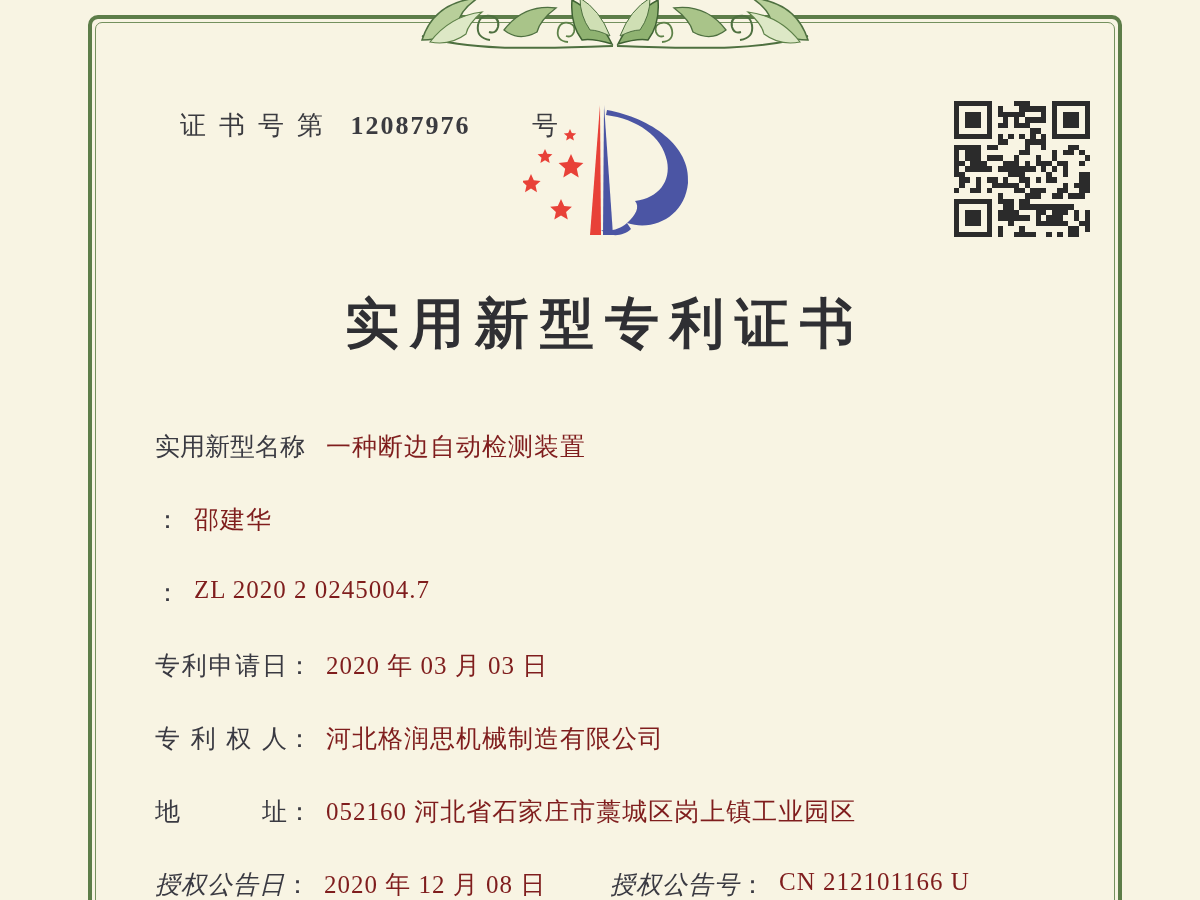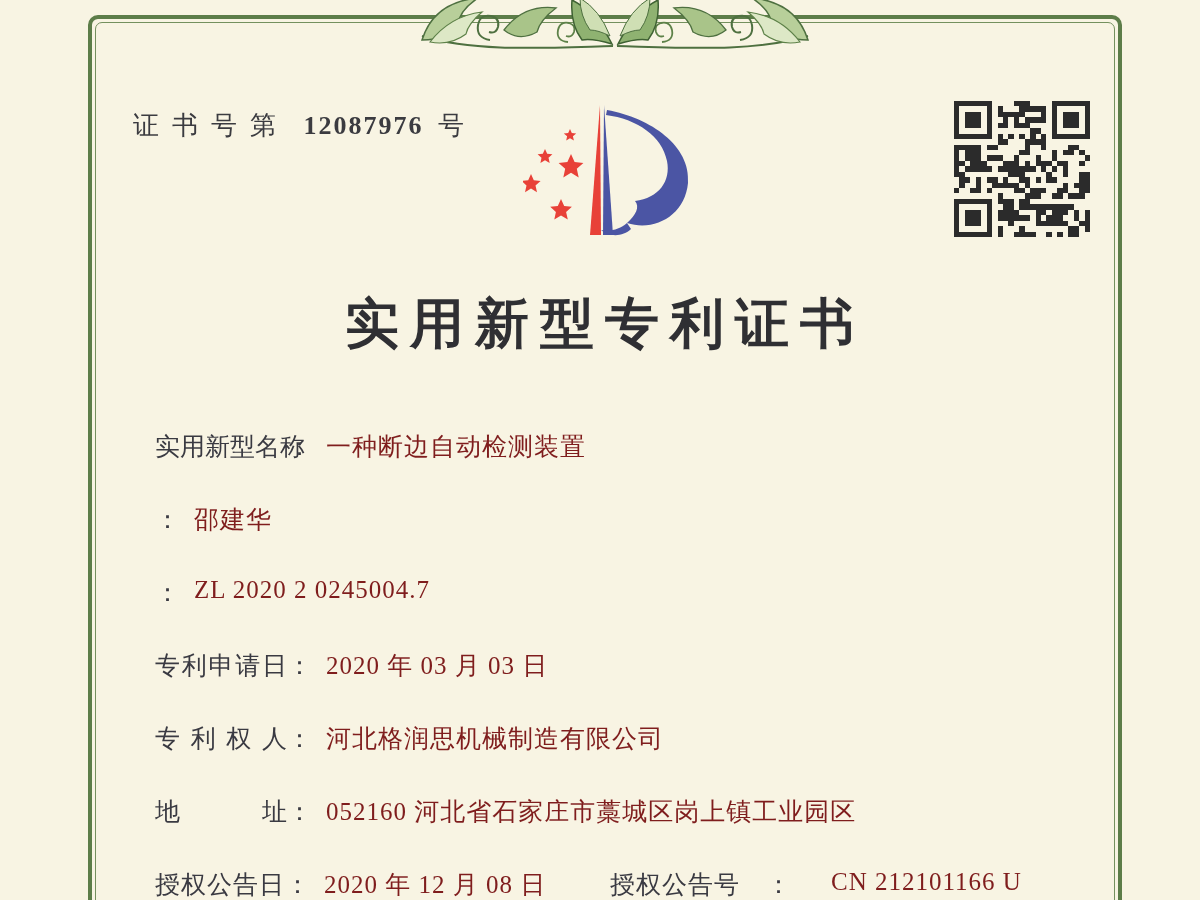--- a/index.html
+++ b/index.html
@@ -21,46 +21,46 @@
   }
   
   .ornament{
     position:absolute;left:420px;top:-4px;width:390px;height:64px;
   }
   
   .cert-no{
     position:absolute;left:133px;top:108px;
     font-size:26px;color:#3b3b40;white-space:nowrap;
   }
-  .cert-no .lbl{letter-spacing:13px;}
+  .cert-no .lbl{letter-spacing:13px;margin-left:47px;}
   .cert-no .num{letter-spacing:2px;padding:0 8px;font-weight:bold;}
   
   .logo{position:absolute;left:523px;top:98px;width:178px;height:155px;}
   
   .qr{position:absolute;left:953px;top:101px;width:138px;height:136px;}
   
   .title{
     position:absolute;left:88px;top:288px;width:1034px;
     text-align:center;font-size:54px;font-weight:bold;
     letter-spacing:11px;color:#2f2f33;white-space:nowrap;
   }
   
   .fields{position:absolute;left:155px;top:430px;width:960px;font-size:25px;}
   .row{height:73px;display:flex;align-items:flex-start;white-space:nowrap;}
   .row.last{height:auto;}
   .f-label{
     display:inline-block;width:132px;
     text-align:justify;text-align-last:justify;
     color:#3a3a42;
   }
-  .f-label.natural{width:auto;text-align:right;text-align-last:auto;letter-spacing:1px;}
+  .f-label.natural{width:auto;text-align:right;text-align-last:auto;letter-spacing:1px;font-style:italic;}
   .f-colon{margin-right:14px;color:#3a3a42;}
   .f-value{color:#7f1d1d;letter-spacing:1px;}
   .grant-left{width:455px;display:flex;}
-  .grant-right{display:flex;gap:26px;}
+  .grant-right{display:flex;}
 </style>
 </head>
 <body>
 
 <div class="frame">
   <div class="frame-inner"></div>
 </div>
 
 <div class="ornament">
   <svg width="390" height="64" viewBox="0 0 390 64">

